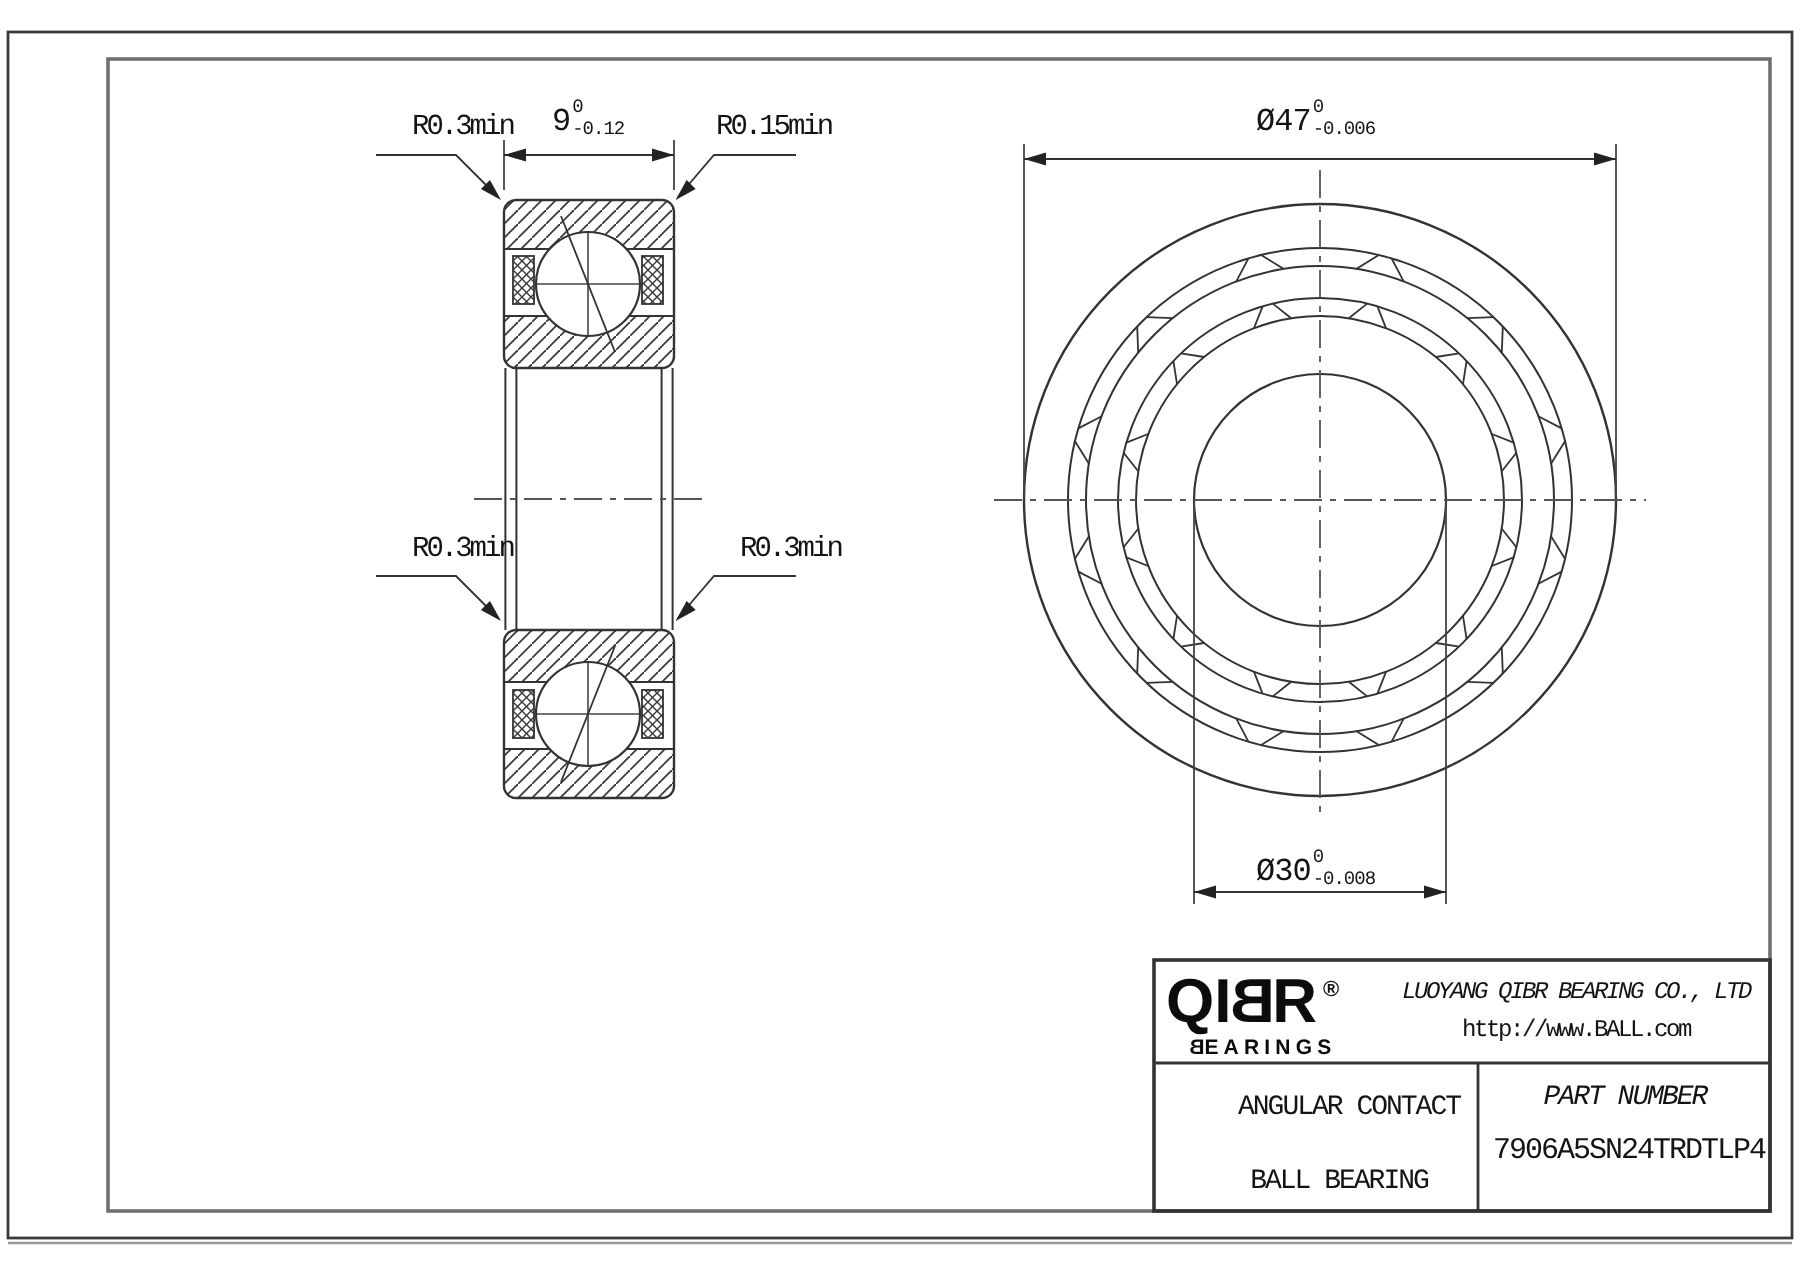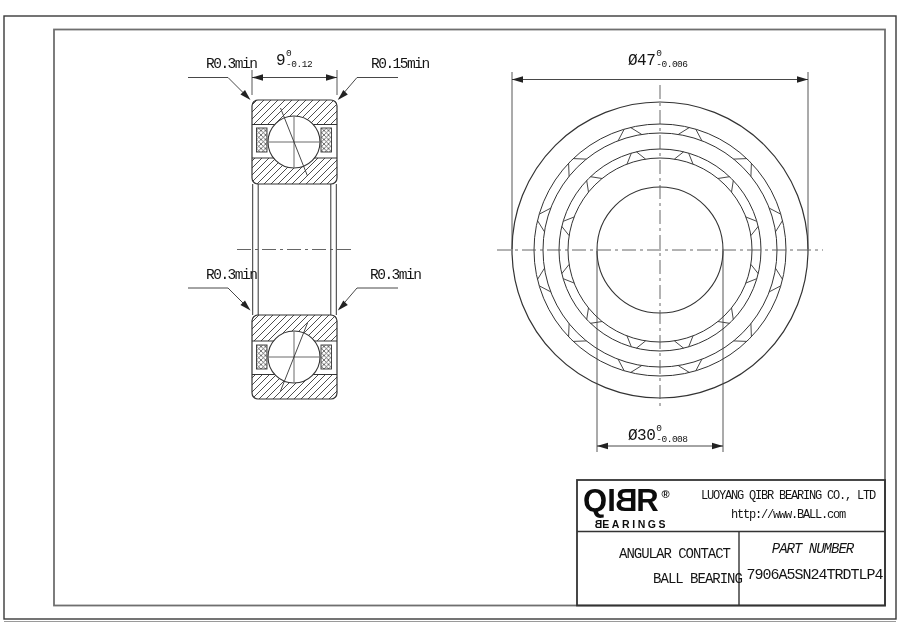--- a/index.html
+++ b/index.html
@@ -3,24 +3,24 @@
 <meta charset="utf-8">
 <style>
   html,body{margin:0;padding:0;background:#fff;}
   .stage{position:relative;width:900px;height:636px;background:#ffffff;overflow:hidden;
          font-family:"Liberation Mono","DejaVu Sans Mono",monospace;color:#141414;}
   .stage svg{position:absolute;left:0;top:0;}
   .lbl{position:absolute;font-size:14.5px;letter-spacing:-1.5px;white-space:nowrap;color:#141414;margin-left:20px;}
   .dim{position:absolute;display:flex;align-items:flex-start;font-size:16px;letter-spacing:-0.5px;color:#141414;white-space:nowrap;}
   .tol{display:inline-flex;flex-direction:column;font-size:9.5px;line-height:1.15;margin-left:1px;margin-top:-3px;letter-spacing:-0.5px;}
   .tb-text{position:absolute;text-align:center;white-space:nowrap;color:#141414;}
-  .company{left:690px;top:489px;width:196px;font-size:12px;letter-spacing:-1.2px;}
+  .company{left:690px;top:489px;width:196px;font-size:12px;letter-spacing:-1.2px;font-style:italic;}
   .website{left:690px;top:508px;width:196px;font-size:12px;letter-spacing:-1.2px;}
   .prod1{left:578px;top:546px;width:161px;font-size:14px;letter-spacing:-1px;margin-left:16px;}
-  .prod2{left:578px;top:571px;width:183px;font-size:14px;letter-spacing:-1px;padding-left:28px;}
+  .prod2{left:578px;top:583px;width:183px;font-size:14px;letter-spacing:-1px;}
   .pnlab{left:740px;top:541px;width:145px;font-size:14px;letter-spacing:-1px;font-style:italic;}
   .pnval{left:740px;top:567px;width:149px;font-size:15px;letter-spacing:-1px;}
   .logo{position:absolute;left:583px;top:485px;color:#0c0c0c;}
   .logo-word{font-family:"Liberation Sans","DejaVu Sans",sans-serif;font-weight:800;font-size:31px;line-height:1;letter-spacing:0;}
   .logo-word .mirror{display:inline-block;transform:scaleX(-1);margin:0 -1px;}
   .reg{font-family:"Liberation Sans",sans-serif;font-weight:700;font-size:11px;position:relative;top:-13px;margin-left:3px;}
   .logo-sub{font-family:"Liberation Sans","DejaVu Sans",sans-serif;font-weight:700;font-size:10.5px;letter-spacing:2.6px;margin-top:2px;margin-left:9px;}
   .logo-sub .mirror{display:inline-block;transform:scaleX(-1);}
 </style>
 </head>
@@ -204,21 +204,21 @@
   </g>
 
   <g stroke="#333" fill="none">
     <rect x="577" y="480" width="308" height="125.5" stroke-width="1.8"></rect>
     <line x1="577" y1="531.5" x2="885" y2="531.5" stroke-width="1.4"></line>
     <line x1="739" y1="531.5" x2="739" y2="605.5" stroke-width="1.4"></line>
   </g>
 </svg>
 
 <div class="lbl" style="left:186px;top:56px">R0.3min</div>
-<div class="lbl" style="left:351px;top:56px">R0.15min</div>
+<div class="lbl" style="left:338px;top:56px">R0.15min</div>
 <div class="lbl" style="left:186px;top:267px">R0.3min</div>
 <div class="lbl" style="left:350px;top:267px">R0.3min</div>
 
 <div class="dim" style="left:276px;top:52px">
   <span>9</span>
       <span class="tol">
         <span>0</span>
         <span>-0.12</span>
       </span>
 </div>

